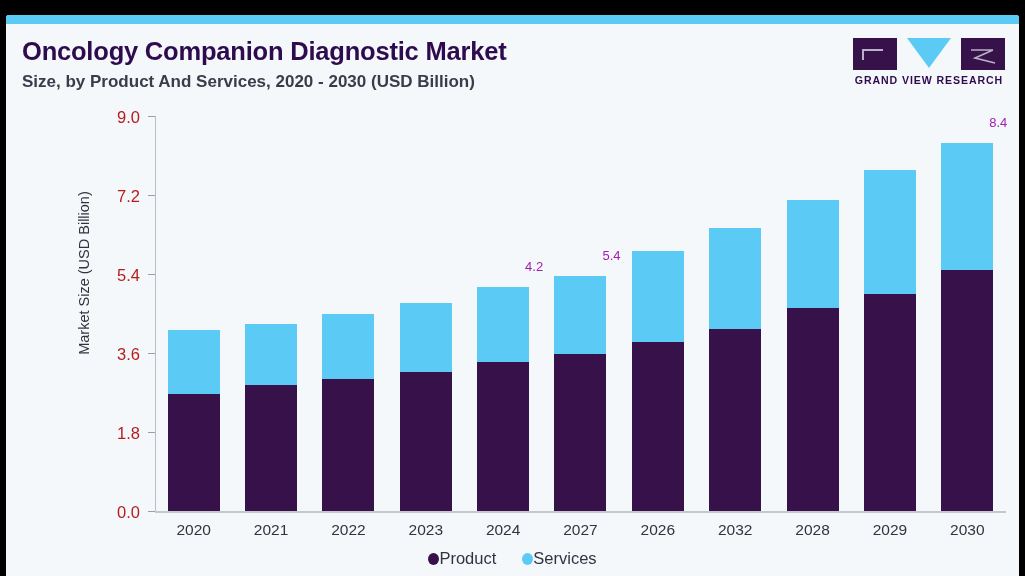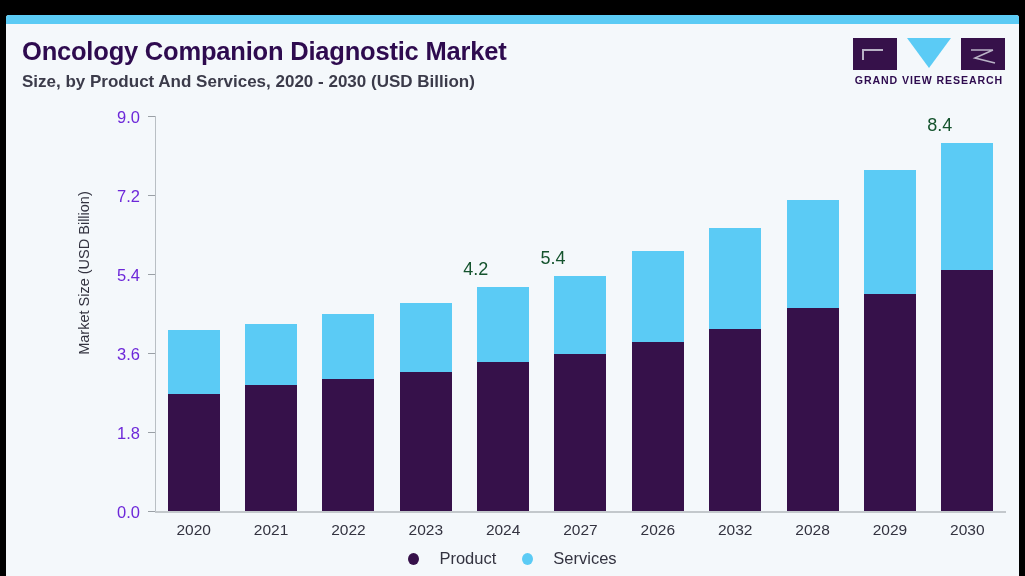--- a/index.html
+++ b/index.html
@@ -120,21 +120,21 @@
     font-size: 14.5px;
     color: #333340;
     white-space: nowrap;
   }
 
   .ytick-label {
     position: absolute;
     width: 46px;
     text-align: right;
     font-size: 16.5px;
-    color: #6d28d9;
+    color: #b91c1c;
   }
   .ytick-mark {
     position: absolute;
     width: 7px;
     height: 1px;
     background: #9aa0a6;
   }
   #yaxis-line {
     position: absolute;
     left: 149px;
@@ -151,23 +151,23 @@
     height: 2px;
     background: #c3c8cc;
   }
 
   .bar-group { position: absolute; }
   .seg-services { position: absolute; background: #5bcbf5; }
   .seg-product  { position: absolute; background: #36114a; }
 
   .bar-label {
     position: absolute;
-    text-align: left;
-    font-size: 18px;
-    color: #14532d;
+    text-align: right;
+    font-size: 13px;
+    color: #a21caf;
     white-space: nowrap;
   }
   .xtick-label {
     position: absolute;
     text-align: center;
     font-size: 15.5px;
     color: #333340;
   }
 
   
@@ -177,21 +177,21 @@
     top: 534px;
     width: 1013px;
     display: flex;
     justify-content: center;
     align-items: center;
     gap: 26px;
   }
   .legend-item {
     display: flex;
     align-items: center;
-    gap: 20px;
+    gap: 0;
   }
   .legend-dot {
     width: 11px;
     height: 12px;
     border-radius: 50%;
     display: inline-block;
   }
   .legend-text {
     font-size: 16.5px;
     color: #333340;

